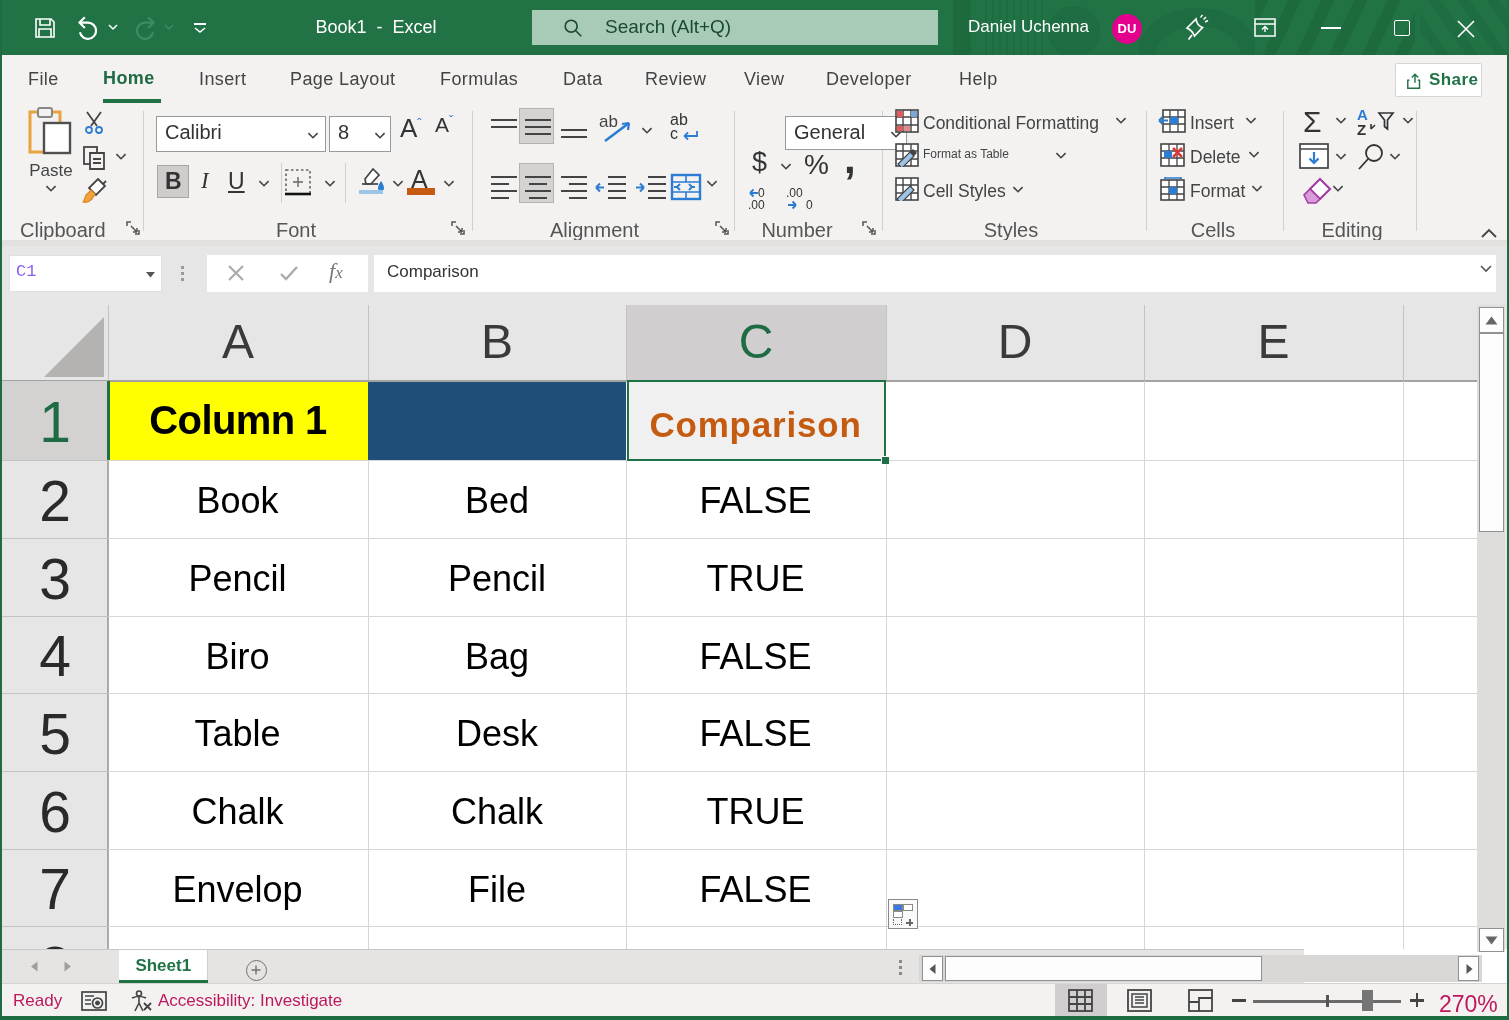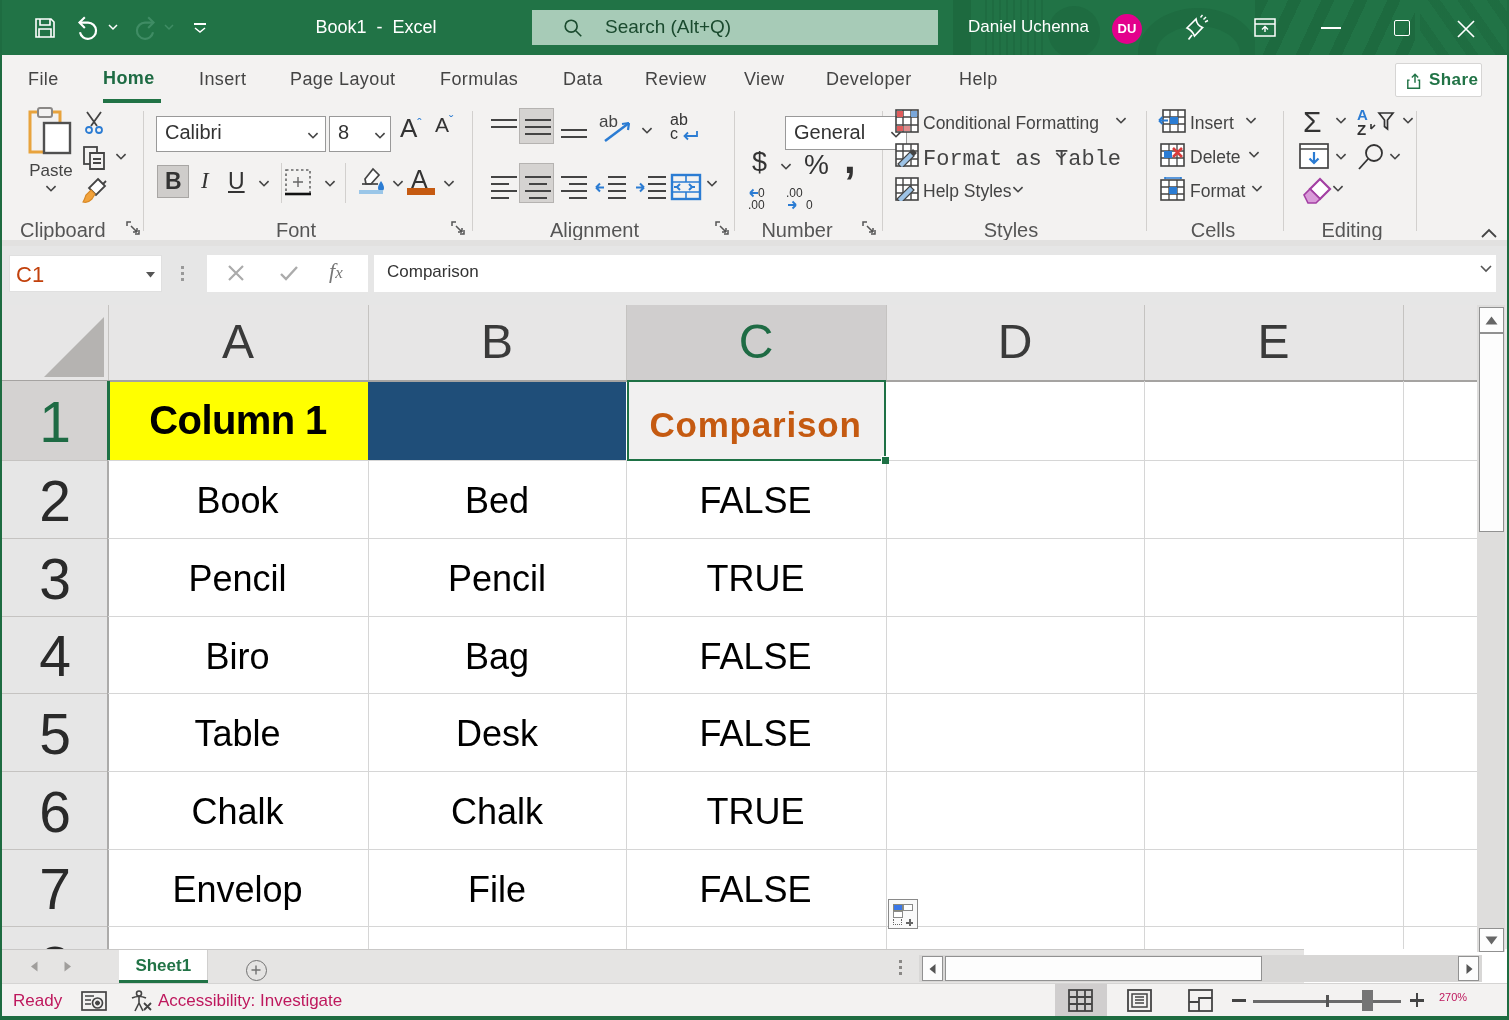--- a/index.html
+++ b/index.html
@@ -302,30 +302,30 @@
     <div class="abs" style="left:921px;top:8px;font-size:17.5px;">Conditional Formatting</div>
     <svg class="abs" style="left:1113px;top:12px;" width="12" height="8" viewBox="0 0 10 7">
         <path d="M1 1 l4 4 4-4" fill="none" stroke="#444" stroke-width="1.4"></path>
       </svg>
     <svg class="abs" style="left:893px;top:38px;" width="24" height="24" viewBox="0 0 24 24">
       <rect x="1" y="1" width="22" height="22" fill="#fff" stroke="#444" stroke-width="1.6"></rect>
       <path d="M1 8 h22 M1 16 h22 M8 1 v22 M16 1 v22" stroke="#444" stroke-width="1.4"></path>
       <path d="M3 21 l12 -12 4 4 -12 12 z" fill="#9DC3E6" stroke="#444" stroke-width="1.2"></path>
       <path d="M15 9 l3 -3 4 4 -3 3 z" fill="#444"></path>
     </svg>
-    <div class="abs" style="left:921px;top:42px;font-size:22px;font-family:Liberation Mono, monospace;">Format as Table</div>
+    <div class="abs" style="left:921px;top:42px;font-size:12px;">Format as Table</div>
     <svg class="abs" style="left:1053px;top:47px;" width="12" height="8" viewBox="0 0 10 7">
         <path d="M1 1 l4 4 4-4" fill="none" stroke="#444" stroke-width="1.4"></path>
       </svg>
     <svg class="abs" style="left:893px;top:72px;" width="24" height="24" viewBox="0 0 24 24">
       <rect x="1" y="1" width="22" height="22" fill="#fff" stroke="#444" stroke-width="1.6"></rect>
       <path d="M1 8 h22 M1 16 h22 M8 1 v22 M16 1 v22" stroke="#444" stroke-width="1.4"></path>
       <path d="M2 22 l13 -13 4 4 -13 13 z" fill="#9DC3E6" stroke="#444" stroke-width="1.2"></path>
     </svg>
-    <div class="abs" style="left:921px;top:76px;font-size:17.5px;">Help Styles</div>
+    <div class="abs" style="left:921px;top:76px;font-size:17.5px;">Cell Styles</div>
     <svg class="abs" style="left:1010px;top:81px;" width="12" height="8" viewBox="0 0 10 7">
         <path d="M1 1 l4 4 4-4" fill="none" stroke="#444" stroke-width="1.4"></path>
       </svg>
 
     <svg class="abs" style="left:1156px;top:4px;" width="28" height="24" viewBox="0 0 28 24">
       <rect x="5" y="1" width="22" height="22" fill="#fff" stroke="#444" stroke-width="1.6"></rect>
       <path d="M5 8 h22 M5 15 h22 M12 1 v22 M20 1 v22" stroke="#444" stroke-width="1.3"></path>
       <rect x="12" y="8" width="8" height="7" fill="#2B7CD3"></rect>
       <path d="M10 11.5 l-9 0 m0 0 l3.5 -3.5 m-3.5 3.5 l3.5 3.5" stroke="#2B7CD3" stroke-width="1.8" fill="none"></path>
     </svg>
@@ -389,21 +389,21 @@
     <svg class="abs" style="left:1330px;top:80px;" width="12" height="8" viewBox="0 0 10 7">
         <path d="M1 1 l4 4 4-4" fill="none" stroke="#444" stroke-width="1.4"></path>
       </svg>
     <svg class="abs" style="left:1478px;top:122px;" width="18" height="12" viewBox="0 0 18 12">
         <path d="M2 10 L9 3 L16 10" fill="none" stroke="#444" stroke-width="1.8"></path>
       </svg>
   </div>
   <div class="abs" id="ribstrip" style="left:2px;top:240px;width:1505px;height:6px;background:#E2E1E0;"></div>
   <div class="abs" id="fbar" style="left:2px;top:246px;width:1505px;height:50px;background:#E6E6E6;">
     <div class="wbox" style="left:7px;width:153px;border:1px solid #E0E0E0;">
-      <div class="abs" style="left:6px;top:6px;font-size:22px;color:#c2410c;">C1</div>
+      <div class="abs" style="left:6px;top:6px;font-size:17px;color:#8b5cf6;font-family:Liberation Mono, monospace;">C1</div>
       <svg class="abs" style="left:135px;top:15px;" width="11" height="8" viewBox="0 0 11 8">
           <path d="M1 1 L5.5 6.5 L10 1 z" fill="#555"></path>
         </svg>
     </div>
     <div class="abs" style="left:179px;top:20px;width:3px;height:3px;background:#999;box-shadow:0 6px #999,0 12px #999;"></div>
     <div class="wbox" style="left:205px;width:161px;">
       <svg class="abs" style="left:20px;top:9px;" width="18" height="18" viewBox="0 0 18 18">
           <path d="M2 2 L16 16 M16 2 L2 16" stroke="#ABABAB" stroke-width="2.2" fill="none"></path>
         </svg>
       <svg class="abs" style="left:72px;top:9px;" width="20" height="18" viewBox="0 0 20 18">
@@ -580,18 +580,18 @@
     <svg class="abs" style="left:1186px;top:5px;" width="25" height="23" viewBox="0 0 25 23">
       <rect x="1" y="1" width="23" height="21" fill="none" stroke="#444" stroke-width="1.8"></rect>
       <path d="M1 13 h10 v9 M11 13 v-4 h13" stroke="#444" stroke-width="1.8" fill="none"></path>
     </svg>
     <div class="abs" style="left:1230px;top:15px;width:14px;height:2.5px;background:#444;"></div>
     <div class="abs" style="left:1251px;top:16px;width:148px;height:2.5px;background:#6A6A6A;"></div>
     <div class="abs" style="left:1324px;top:11px;width:3px;height:12px;background:#555;"></div>
     <div class="abs" style="left:1360px;top:6px;width:11px;height:21px;background:#757575;"></div>
     <div class="abs" style="left:1408px;top:15px;width:14px;height:2.5px;background:#444;"></div>
     <div class="abs" style="left:1413.7px;top:9.2px;width:2.5px;height:14px;background:#444;"></div>
-    <div class="abs" style="left:1437px;top:7px;font-size:11px;">270%</div>
+    <div class="abs" style="left:1437px;top:7px;font-size:23px;">270%</div>
   </div>
   <div class="abs" style="left:0;top:1016px;width:1509px;height:4px;background:#1E6C41;"></div>
   <div class="abs" style="left:0;top:0;width:2px;height:1020px;background:#1E6C41;"></div>
   <div class="abs" style="left:1507px;top:0;width:2px;height:1020px;background:#1E6C41;"></div>
 </div>
 
 </body></html>

